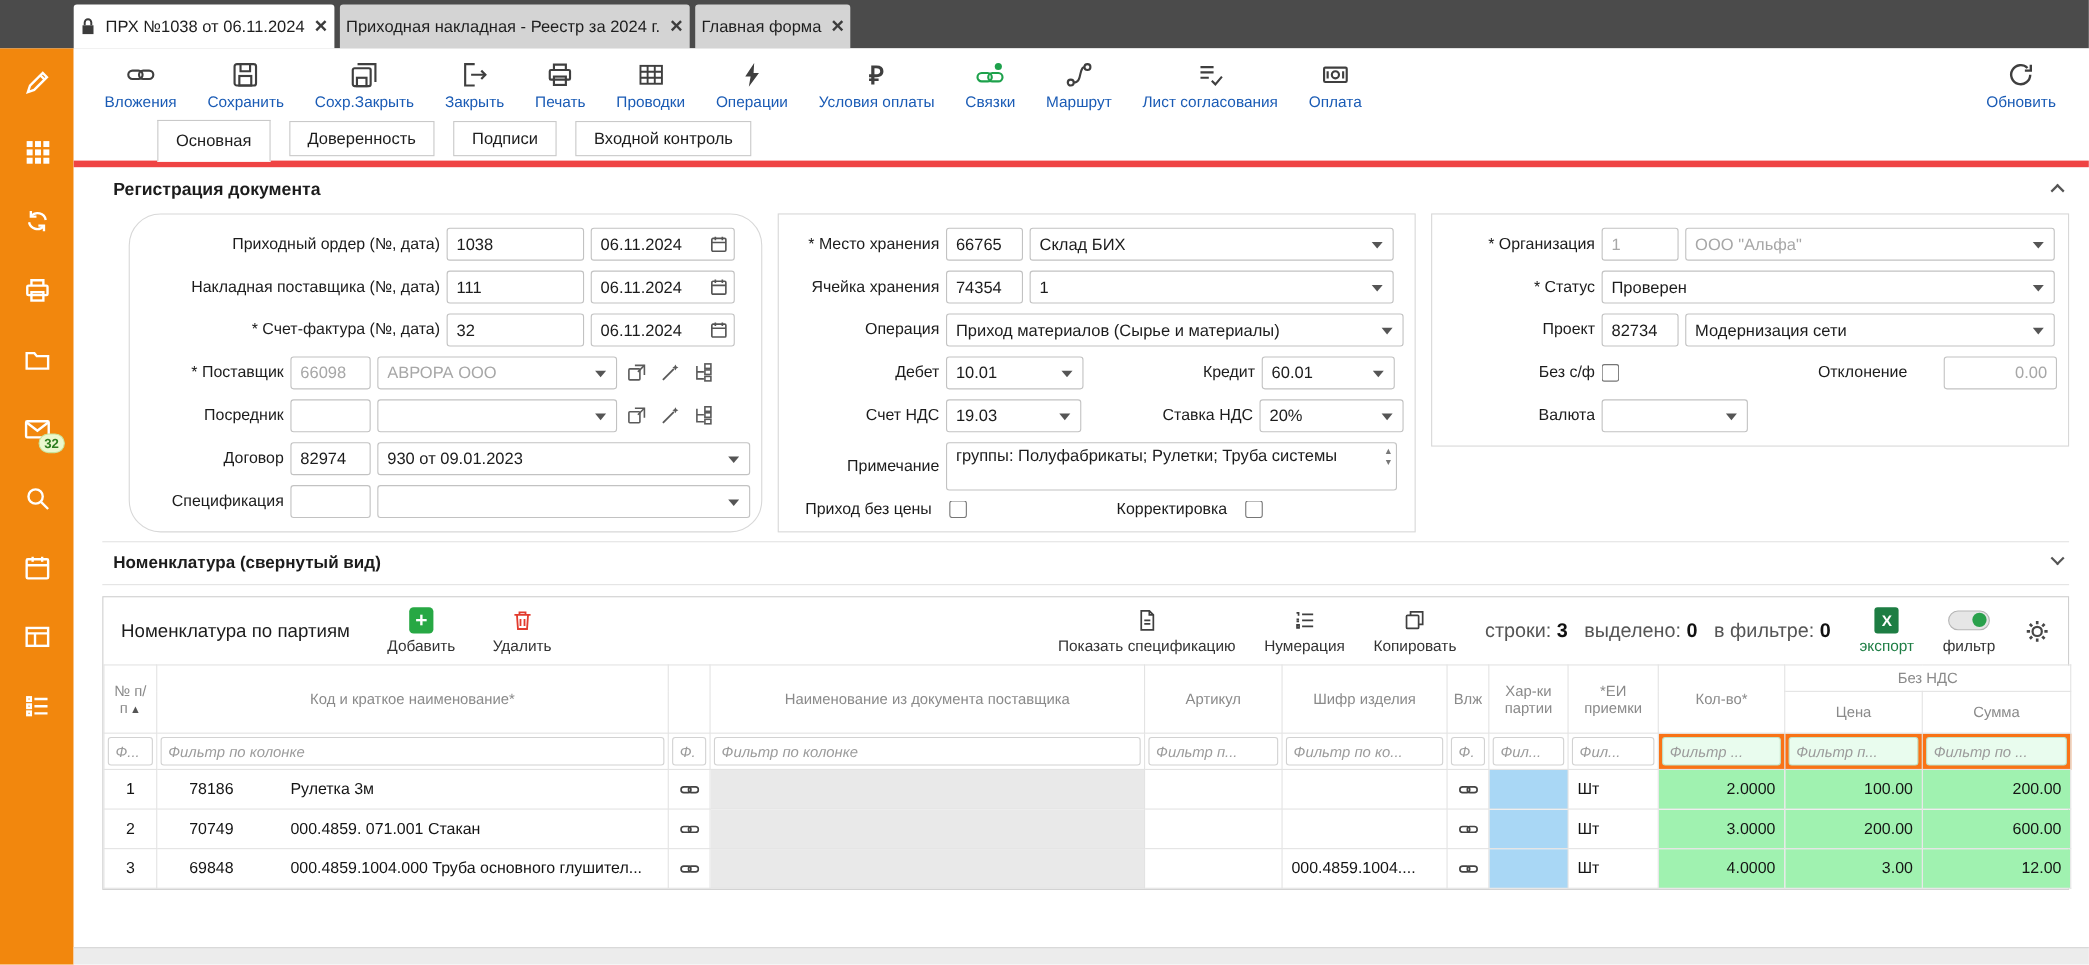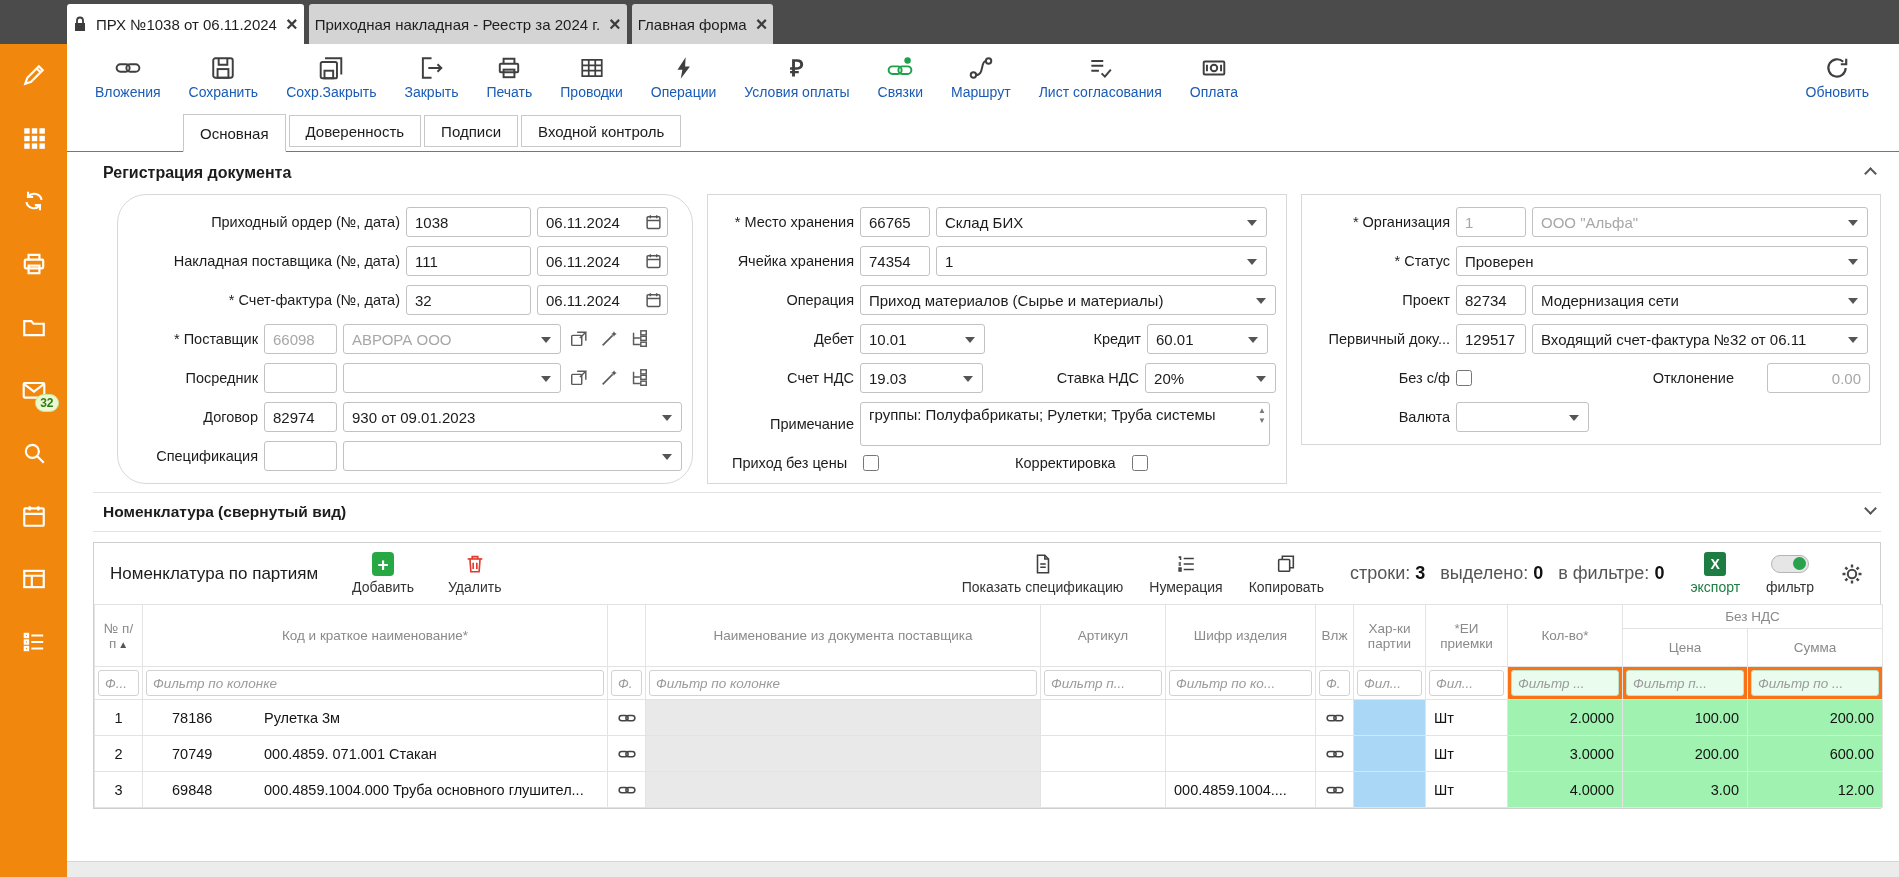--- a/index.html
+++ b/index.html
@@ -27,21 +27,21 @@
   
   .main { flex:1; display:flex; flex-direction:column; min-width:0; background:#fff; }
 
   .toolbar { height:66px; display:flex; align-items:center; padding:0 30px 0 28px; gap:28px; flex-shrink:0; }
   .titem { display:flex; flex-direction:column; align-items:center; gap:2px; cursor:pointer; }
   .tico { height:28px; display:flex; align-items:center; justify-content:center; }
   .tlabel { font-size:14px; color:#1A5BB5; white-space:nowrap; }
   .trefresh { margin-left:auto; }
   .ruble { font-size:23px; font-weight:bold; color:#3f3f3f; line-height:1; }
 
-  .formtabs { display:flex; align-items:flex-end; padding-left:116px; border-bottom:1px solid #ef4444; height:42px; gap:3px; flex-shrink:0; }
+  .formtabs { display:flex; align-items:flex-end; padding-left:76px; border-bottom:6px solid #ef4444; height:42px; gap:17px; flex-shrink:0; }
   .ftab { display:flex; align-items:center; padding:0 16px; font-size:15px; border:1px solid #c9c9c9; background:#fff; cursor:pointer; height:32px; margin-bottom:4px; white-space:nowrap; }
   .ftab.active { height:38px; margin-bottom:-1px; border-bottom:1px solid #fff; }
 
   .content { flex:1; padding:0 18px 0 26px; overflow:hidden; }
 
   .sec-h { display:flex; align-items:center; height:42px; font-weight:bold; font-size:16px; padding-left:10px; }
   .chev { width:9px; height:9px; border-right:2px solid #555; border-bottom:2px solid #555; display:inline-block; cursor:pointer; }
   .chev.up { transform:rotate(-135deg); margin-top:5px; }
   .chev.down { transform:rotate(45deg); margin-bottom:4px; }
   .sec-h .chev-wrap { margin-left:auto; margin-right:6px; }
@@ -542,27 +542,20 @@
               <span class="flabel">* Статус</span>
               <div class="sel" style="width:412px">
                   <span>Проверен</span>
                 </div>
             </div>
             <div class="frow">
               <span class="flabel">Проект</span>
               <input class="tin" style="width: 70px;" value="82734">
               <div class="sel" style="width:336px">
                   <span>Модернизация сети</span>
-                </div>
-            </div>
-            <div class="frow">
-              <span class="flabel">Первичный доку...</span>
-              <input class="tin" style="width: 70px;" value="129517">
-              <div class="sel" style="width:336px">
-                  <span>Входящий счет-фактура №32 от 06.11</span>
                 </div>
             </div>
             <div class="frow">
               <span class="flabel">Без с/ф</span>
               <input type="checkbox" style="">
               <span class="flabel" style="width:auto;margin-left:auto">Отклонение</span>
               <input class="tin rt dis" style="width: 103px;" value="0.00">
             </div>
             <div class="frow">
               <span class="flabel">Валюта</span>

